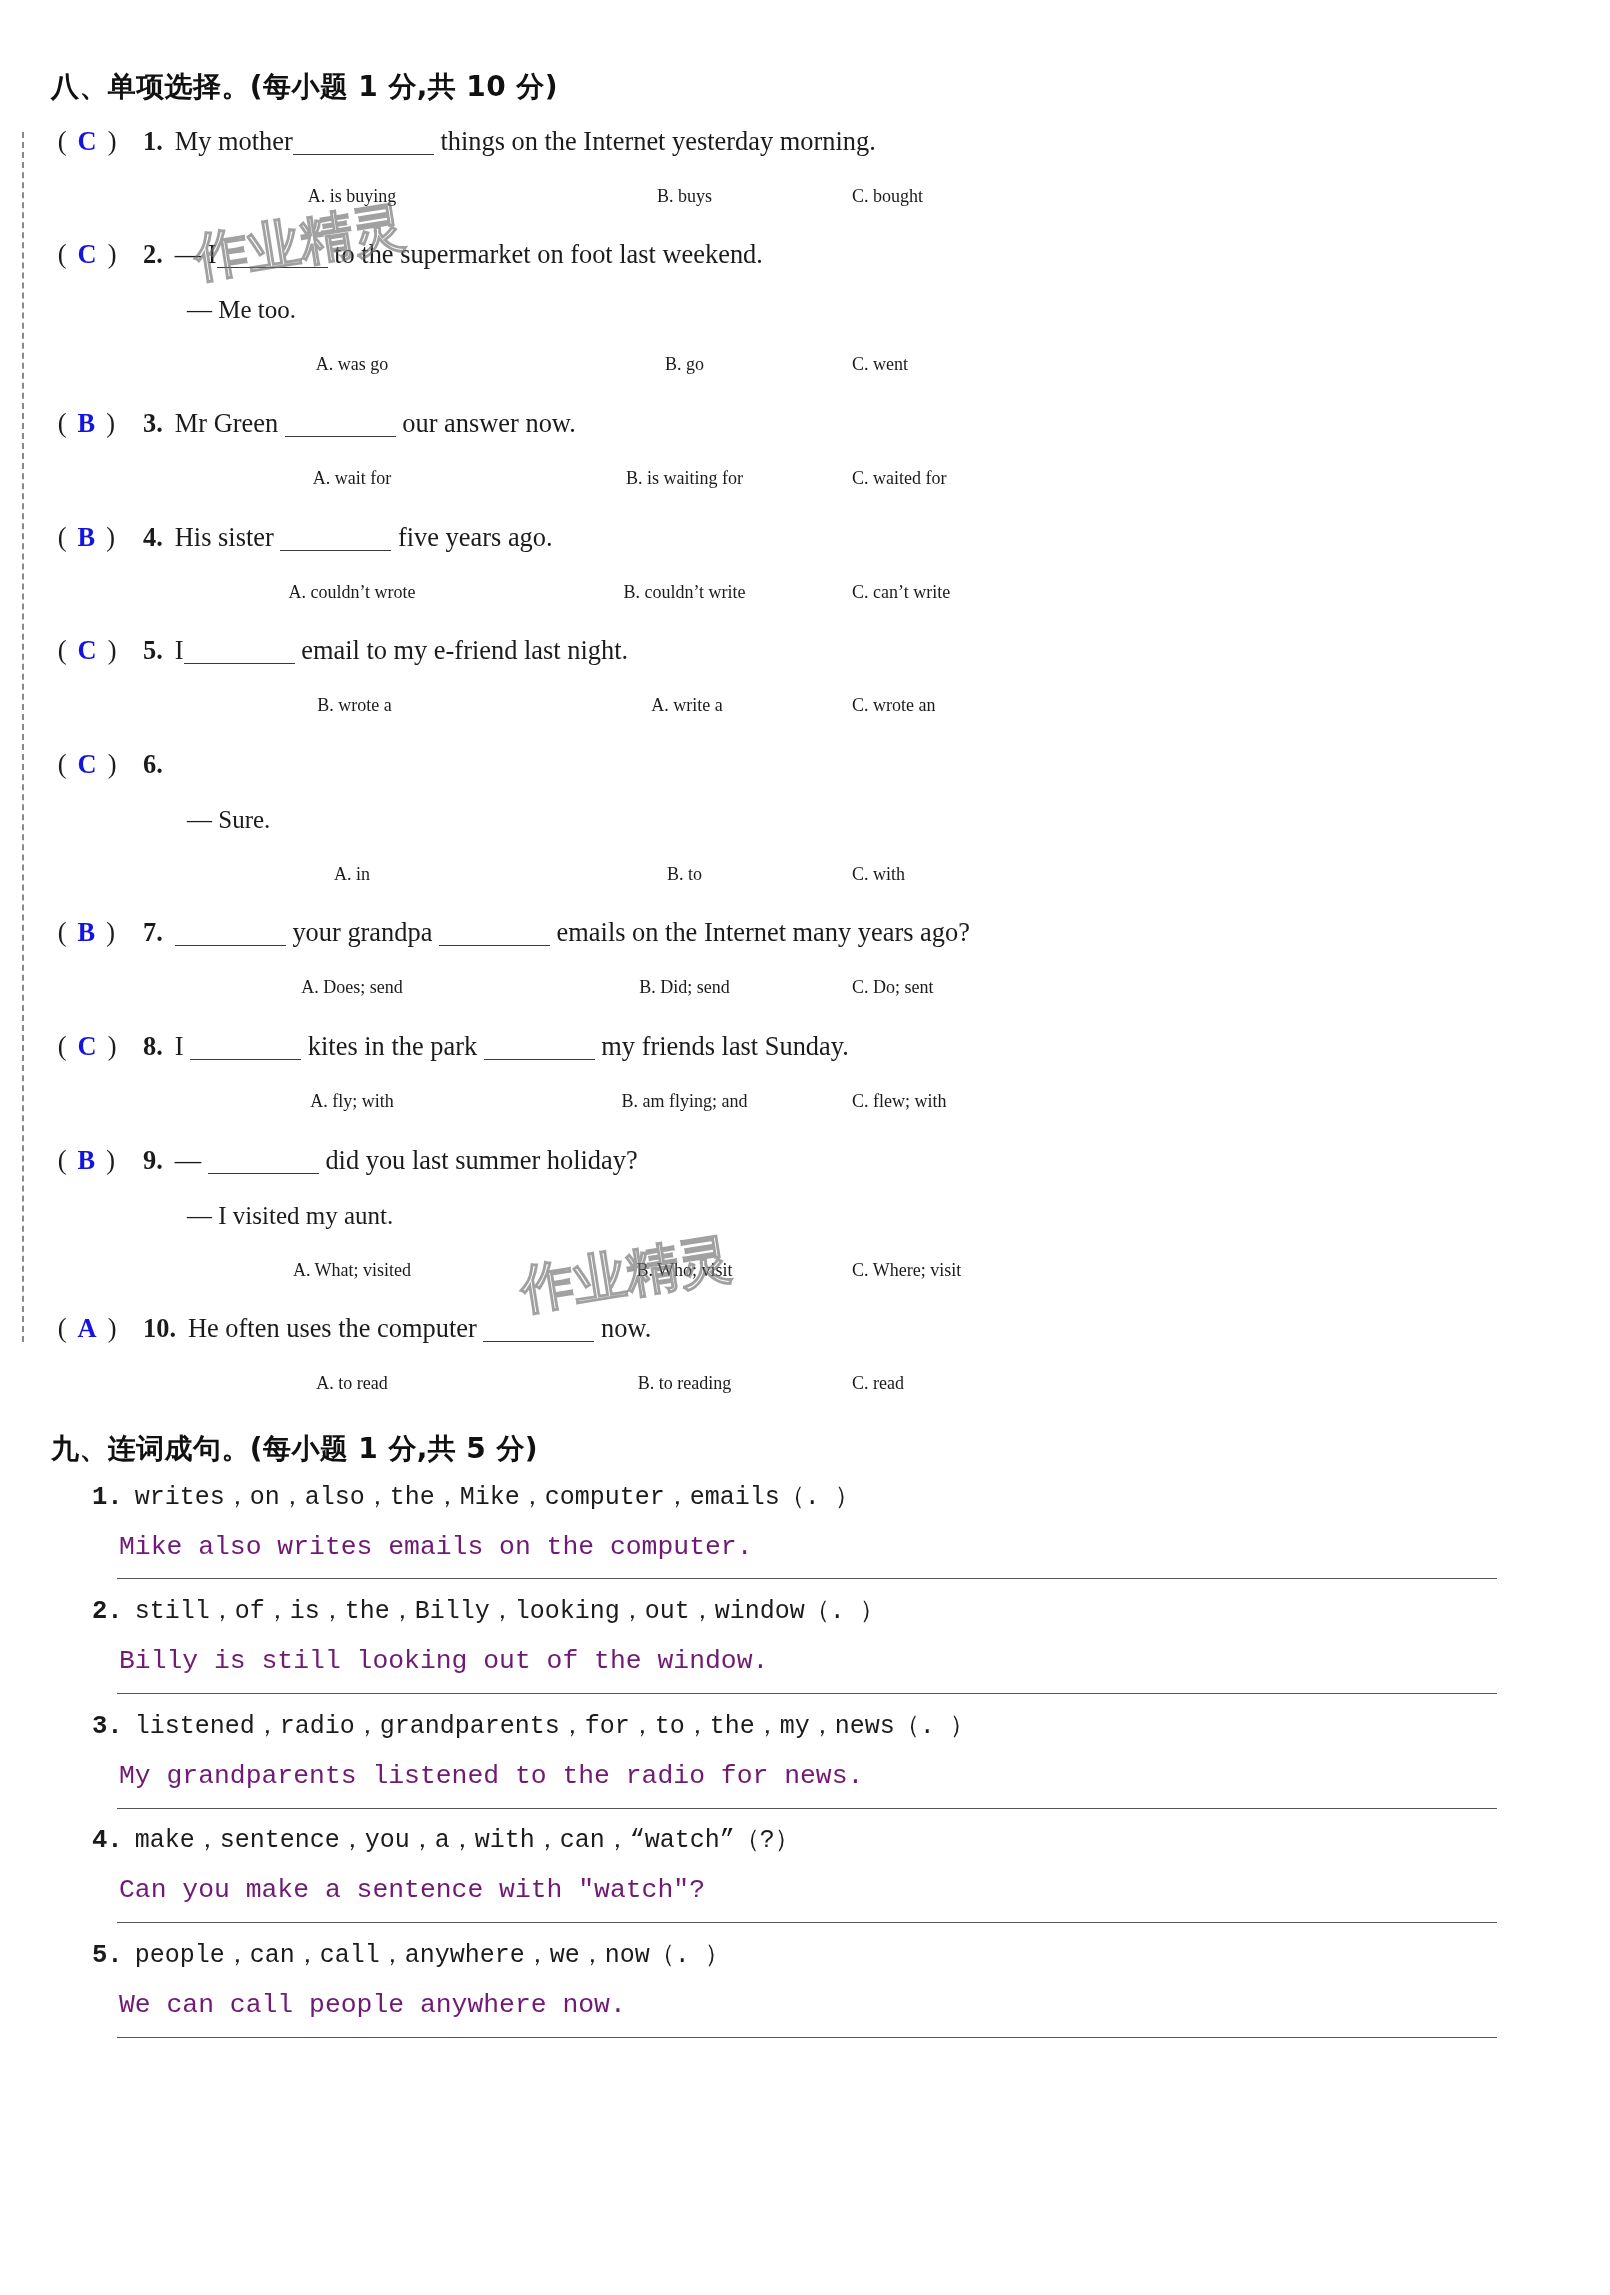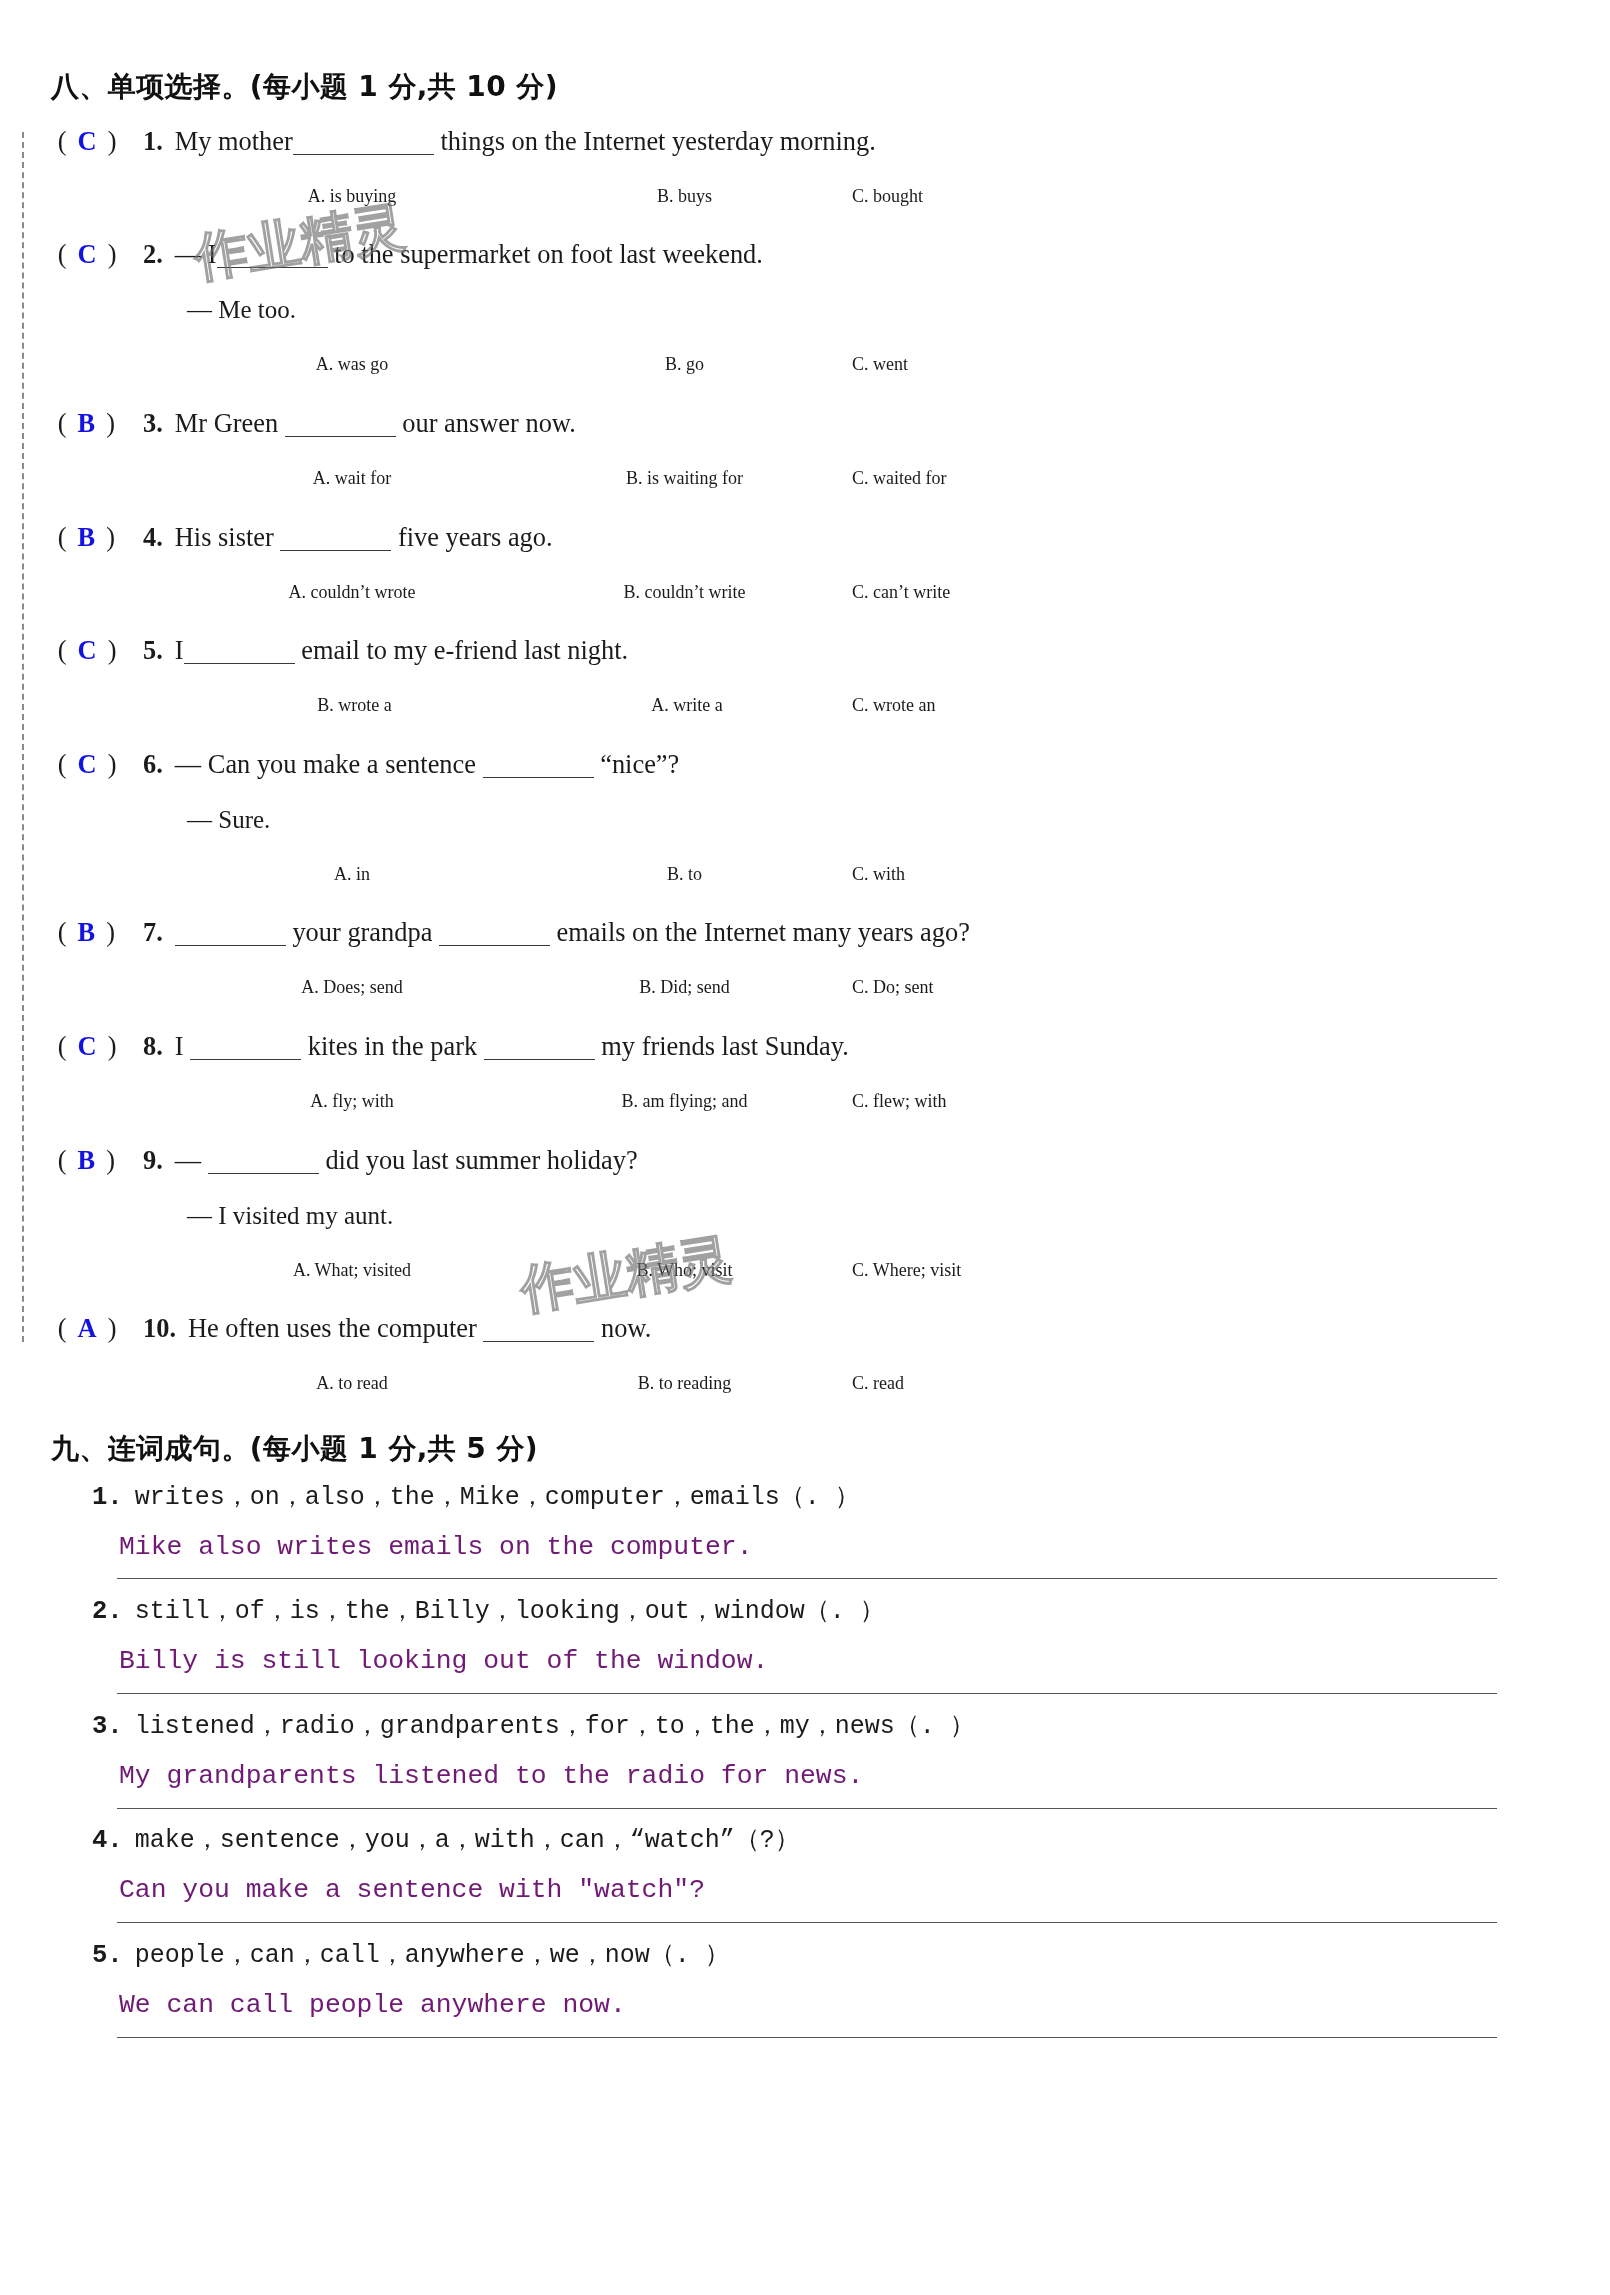--- a/index.html
+++ b/index.html
@@ -235,21 +235,20 @@
           <span class="opt b">B.  wrote a</span>
           <span class="opt a">A.  write a</span>
           <span class="opt c">C.  wrote an</span>
         </div>
       </div>
 
       <div class="mc-item">
         <div class="q-line">
           <span class="answer-paren">(<span class="ans">C</span>)</span>
           <span class="q-num">6.</span>
-          <span class="q-text"><span>— Can you make a sentence</span> <span class="blank w-med"></span> <span>“nice”?</span></span>
         </div>
         <div class="q-sub">— Sure.</div>
         <div class="opts">
           <span class="opt a">A.  in</span>
           <span class="opt b">B.  to</span>
           <span class="opt c">C.  with</span>
         </div>
       </div>
 
       <div class="mc-item">

